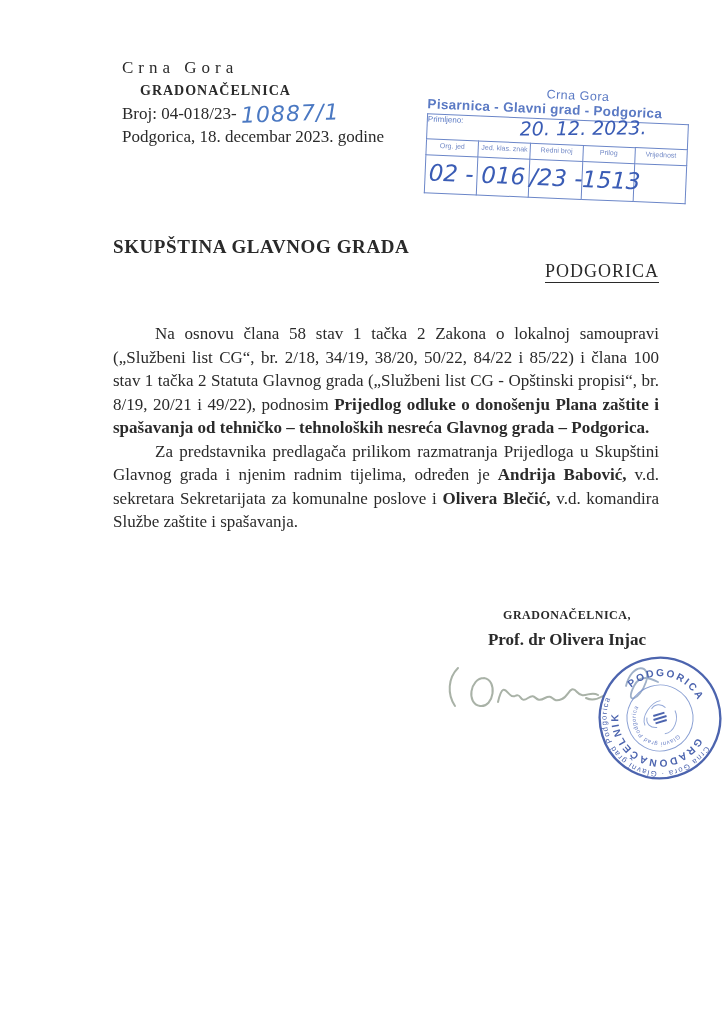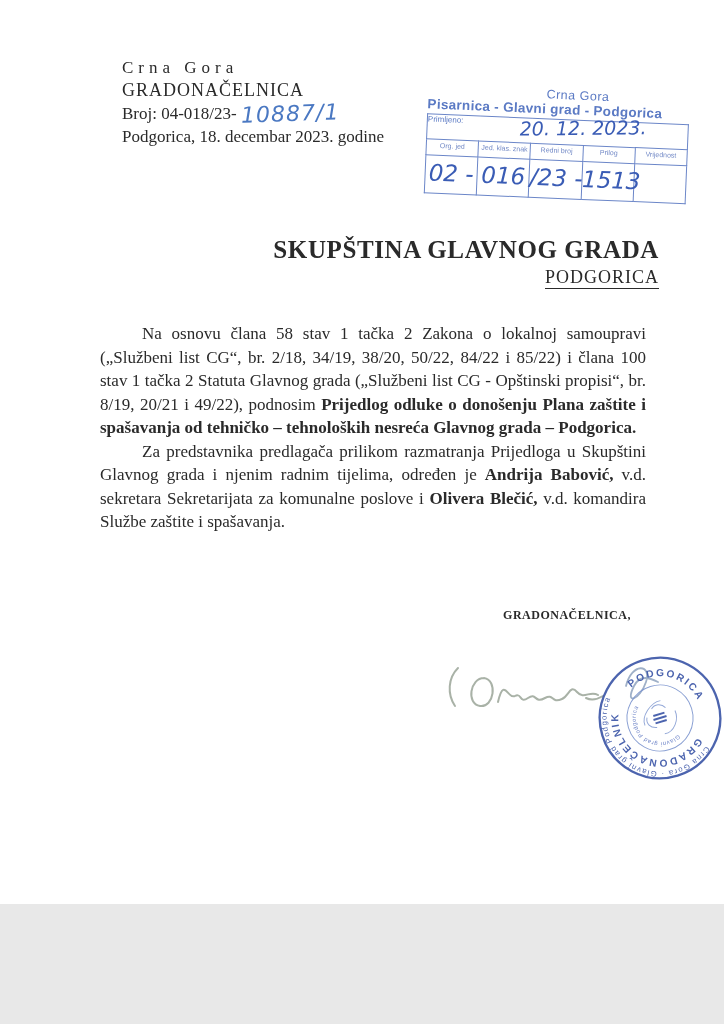--- a/index.html
+++ b/index.html
@@ -1,25 +1,25 @@
 <!DOCTYPE html>
 <html><head>
 <meta charset="utf-8">
 <style>
   html,body{margin:0;padding:0;background:#e8e8e8;}
   .page{
-    position:relative;width:724px;height:904px;margin:0 auto;
+    position:relative;width:724px;height:1024px;margin:0 auto;
     background:#ffffff;overflow:hidden;
     font-family:"Liberation Serif","DejaVu Serif",serif;color:#2a2a2a;
   }
   
   .letterhead{position:absolute;left:122px;top:56px;font-size:17px;line-height:23px;}
   .lh-country{letter-spacing:5px;}
   .lh-org{letter-spacing:1.5px;}
-  .lh-office{font-weight:normal;font-size:18px;letter-spacing:1px;}
+  .lh-office{font-weight:bold;font-size:14px;letter-spacing:1px;margin-left:18px;}
   .lh-ref,.lh-date{font-size:17px;}
   .hand{
     font-family:"DejaVu Sans",sans-serif;font-style:italic;
     color:#3a5cb5;
   }
   .ref-hand{
     display:inline-block;font-size:22px;line-height:18px;
     transform:rotate(-2deg) translateY(2px);color:#4a78c2;letter-spacing:1px;
   }
   
@@ -36,25 +36,25 @@
   .rs-date-hand{
     position:absolute;left:92px;top:-4px;font-size:19px;white-space:nowrap;
     transform:rotate(-3deg);font-weight:normal;
   }
   .rs-head th{font-size:7px;font-weight:normal;height:13px;text-align:center;
     overflow:hidden;white-space:nowrap;padding-top:2px;color:#7289c6;}
   .rs-vals td{height:37px;text-align:center;}
   .rs-vals .hand{font-size:23px;line-height:34px;white-space:nowrap;}
   
   .addressee{position:absolute;left:113px;top:236px;width:546px;}
-  .addr-title{text-align:right;font-weight:bold;font-size:25px;letter-spacing:.6px;}
+  .addr-title{text-align:left;font-weight:bold;font-size:19px;letter-spacing:.6px;}
   .addr-city{text-align:right;font-size:18px;letter-spacing:1px;margin-top:3px;}
   .addr-city span{border-bottom:1.5px solid #2a2a2a;padding-bottom:1px;}
   
-  .body-text{position:absolute;left:100px;top:322px;width:546px;
+  .body-text{position:absolute;left:113px;top:322px;width:546px;
     font-size:17px;line-height:23.5px;text-align:justify;}
   .body-text p{margin:0;text-indent:42px;}
   .body-text .b{font-weight:bold;}
   
   .signature{position:absolute;left:468px;top:608px;width:198px;text-align:center;}
   .sig-role{font-weight:bold;font-size:12px;letter-spacing:.5px;}
   .sig-name{font-weight:bold;font-size:17px;margin-top:7px;}
   .sig-squiggle{position:absolute;left:436px;top:652px;}
   .round-stamp{position:absolute;left:592px;top:648px;opacity:.92;}
 </style>
@@ -104,20 +104,21 @@
     <div class="addr-city"><span>PODGORICA</span></div>
   </div>
 
   <div class="body-text">
       <p><span>Na osnovu člana 58 stav 1 tačka 2 Zakona o lokalnoj samoupravi („Službeni list CG“, br. 2/18, 34/19, 38/20, 50/22, 84/22 i 85/22) i člana 100 stav 1 tačka 2 Statuta Glavnog grada („Službeni list CG - Opštinski propisi“, br. 8/19, 20/21 i 49/22), podnosim </span><span class="b">Prijedlog odluke o donošenju Plana zaštite i spašavanja od tehničko – tehnoloških nesreća Glavnog grada – Podgorica.</span></p>
       <p><span>Za predstavnika predlagača prilikom razmatranja Prijedloga u Skupštini Glavnog grada i njenim radnim tijelima, određen je </span><span class="b">Andrija Babović,</span><span> v.d. sekretara Sekretarijata za komunalne poslove i </span><span class="b">Olivera Blečić,</span><span> v.d. komandira Službe zaštite i spašavanja.</span></p>
     </div>
 
   <div class="signature">
     <div class="sig-role">GRADONAČELNICA,</div>
+    <div class="sig-name">Prof. dr Olivera Injac</div>
   </div>
 
   <svg class="sig-squiggle" width="240" height="70" viewBox="0 0 240 70">
     <g fill="none" stroke="#a9b2a7" stroke-width="2" stroke-linecap="round">
       <path d="M22,16 C12,26 11,42 19,54"></path>
       <path d="M48,26 C34,26 30,52 44,54 C58,56 62,28 48,26"></path>
       <path d="M62,50 C68,24 72,48 79,44 C86,40 83,52 92,46 C101,40 98,52 109,46 C118,41 115,52 126,47 C133,44 134,32 141,40 C148,48 154,38 162,43"></path>
       <path d="M150,46 C156,49 162,47 167,44"></path>
     </g>
     <g fill="none" stroke="#9fb0c8" stroke-width="1.8" stroke-linecap="round">

